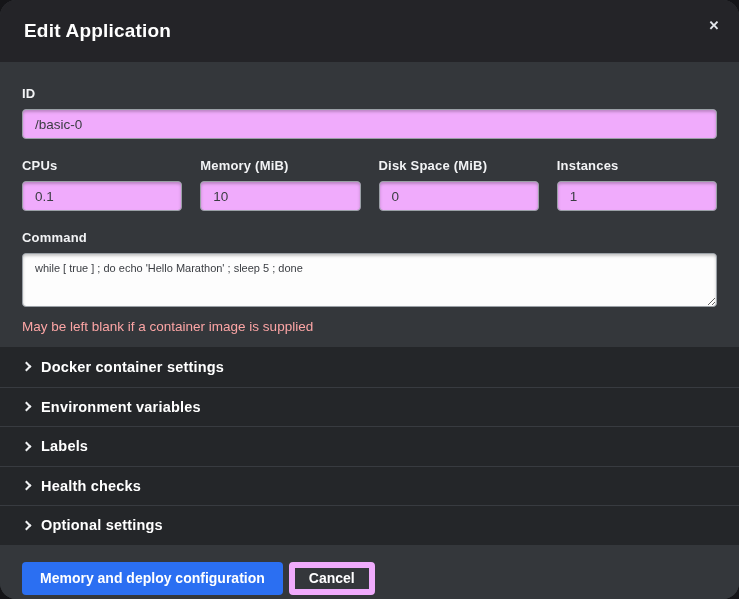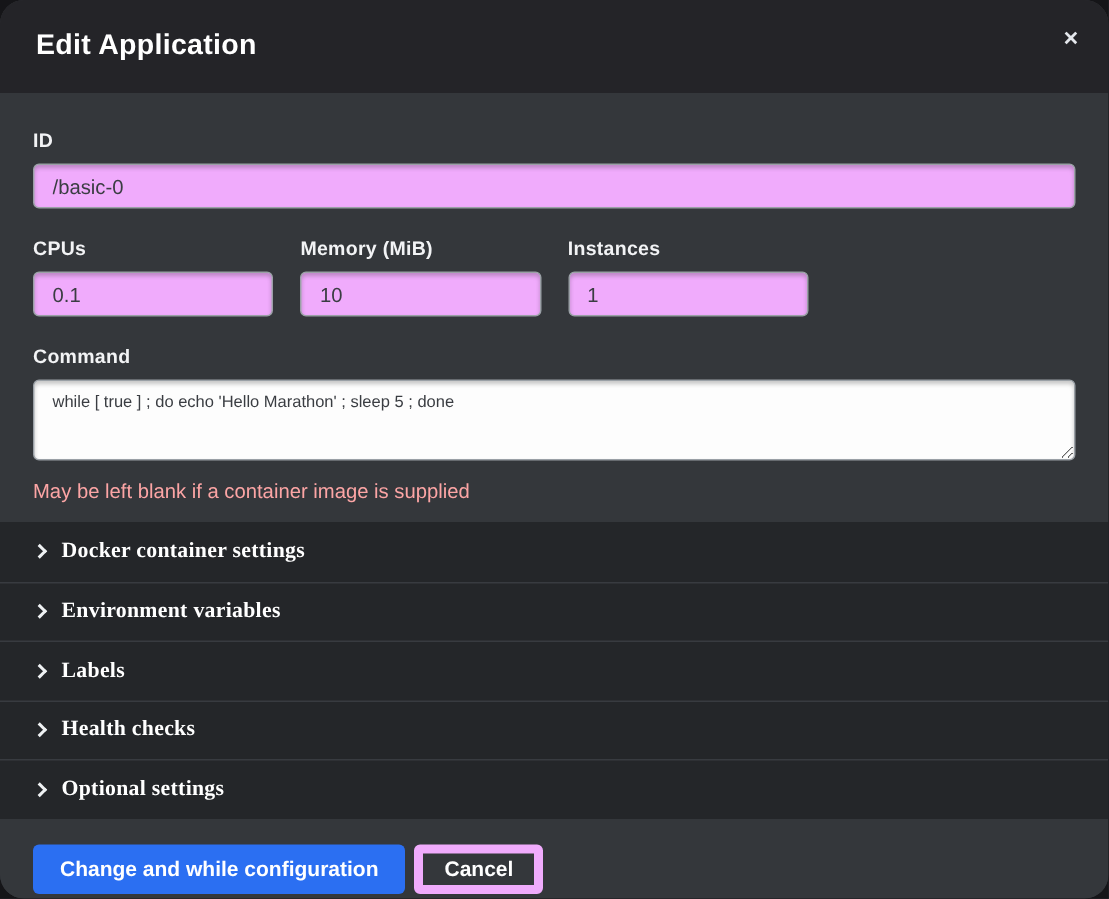--- a/index.html
+++ b/index.html
@@ -89,21 +89,21 @@
   .chevron-icon {
     display: inline-block;
     width: 7px; height: 7px;
     border-top: 2px solid #eff1f3;
     border-right: 2px solid #eff1f3;
     transform: rotate(45deg);
     margin-right: 11px; margin-left: 1px;
     flex: 0 0 auto;
   }
   .accordion-label {
-    color: #ffffff; font-size: 14.5px; font-weight: 700; letter-spacing: .2px; font-family: Liberation Serif, serif;
+    color: #ffffff; font-size: 14.5px; font-weight: 700; letter-spacing: .2px;
   }
   
   .modal-footer {
     background: #34373b;
     flex: 1 1 auto;
     display: flex; align-items: flex-start;
     padding: 17px 22px;
   }
   .btn {
     height: 33px;
@@ -147,20 +147,24 @@
     <div class="grid-row">
       <div>
         <label class="field-label">CPUs</label>
         <input class="text-input" type="text" value="0.1" style="">
       </div>
       <div>
         <label class="field-label">Memory (MiB)</label>
         <input class="text-input" type="text" value="10" style="">
       </div>
       <div>
+        <label class="field-label">Disk Space (MiB)</label>
+        <input class="text-input" type="text" value="0" style="">
+      </div>
+      <div>
         <label class="field-label">Instances</label>
         <input class="text-input" type="text" value="1" style="">
       </div>
     </div>
 
     <div class="command-group">
       <label class="field-label">Command</label>
       <textarea class="command-textarea" style="">while [ true ] ; do echo 'Hello Marathon' ; sleep 5 ; done</textarea>
       <div class="helper-text">May be left blank if a container image is supplied</div>
     </div>
@@ -184,17 +188,17 @@
       <span class="chevron-icon"></span>
       <span class="accordion-label">Health checks</span>
     </div>
     <div class="accordion-row">
       <span class="chevron-icon"></span>
       <span class="accordion-label">Optional settings</span>
     </div>
   </div>
 
   <div class="modal-footer">
-    <button class="btn btn-primary">Change and while configuration</button>
+    <button class="btn btn-primary">Memory and deploy configuration</button>
     <button class="btn btn-secondary">Cancel</button>
   </div>
 
 </div>
 
 </body></html>

